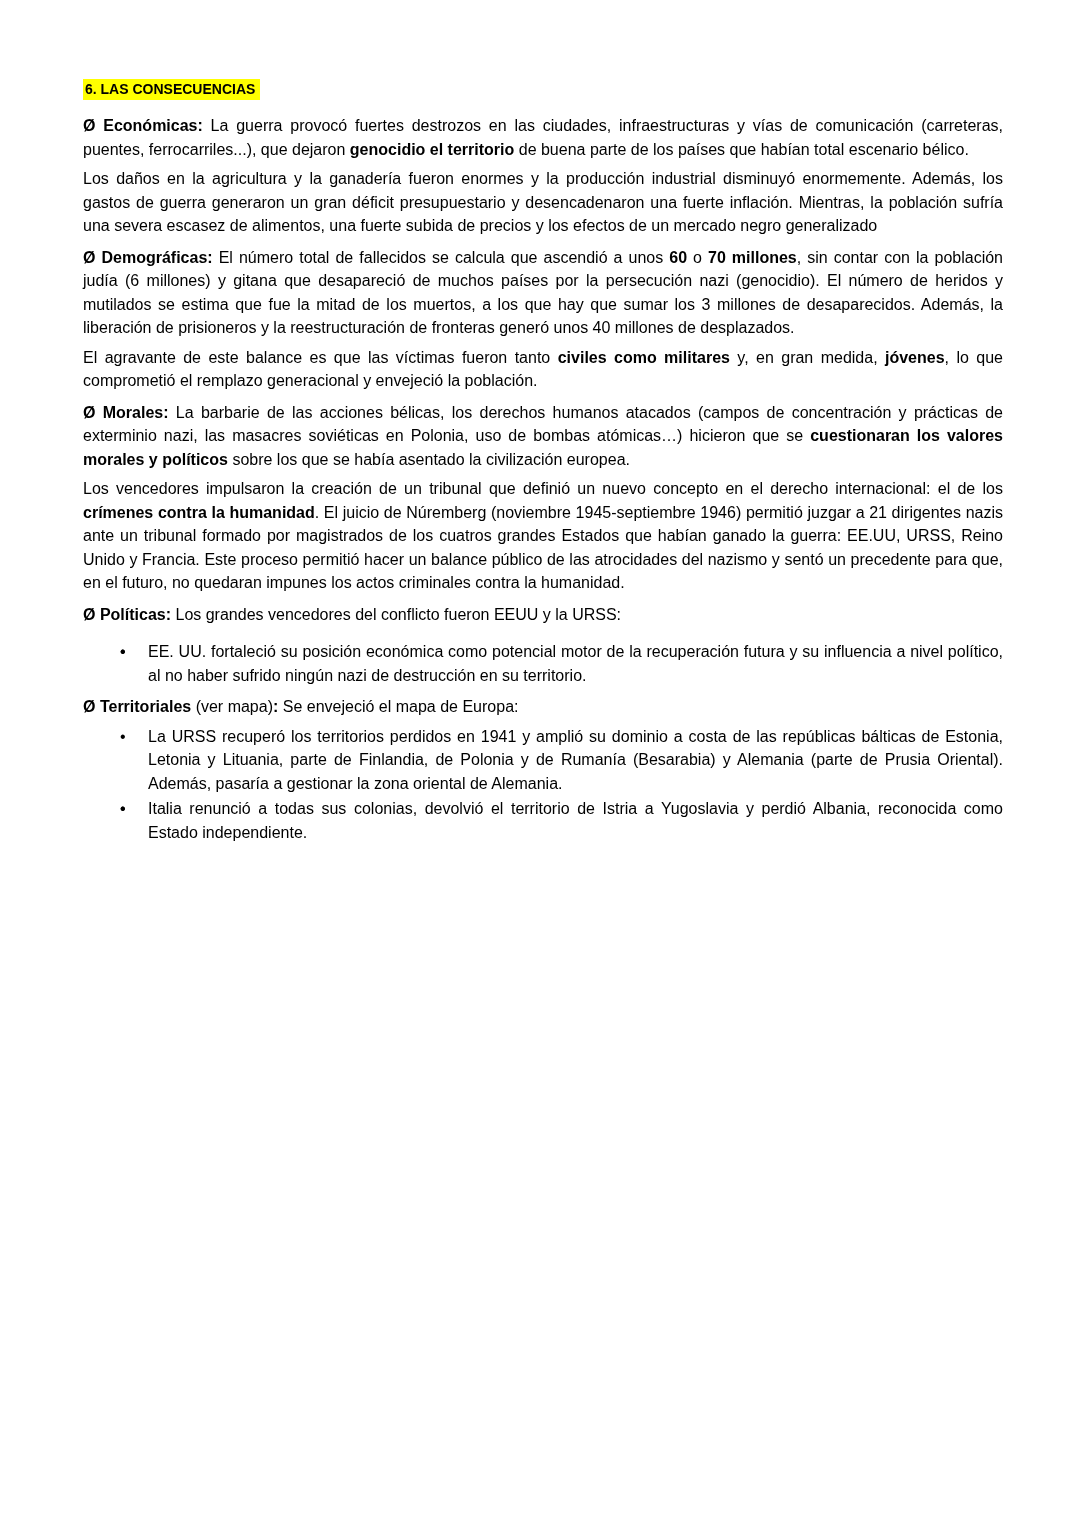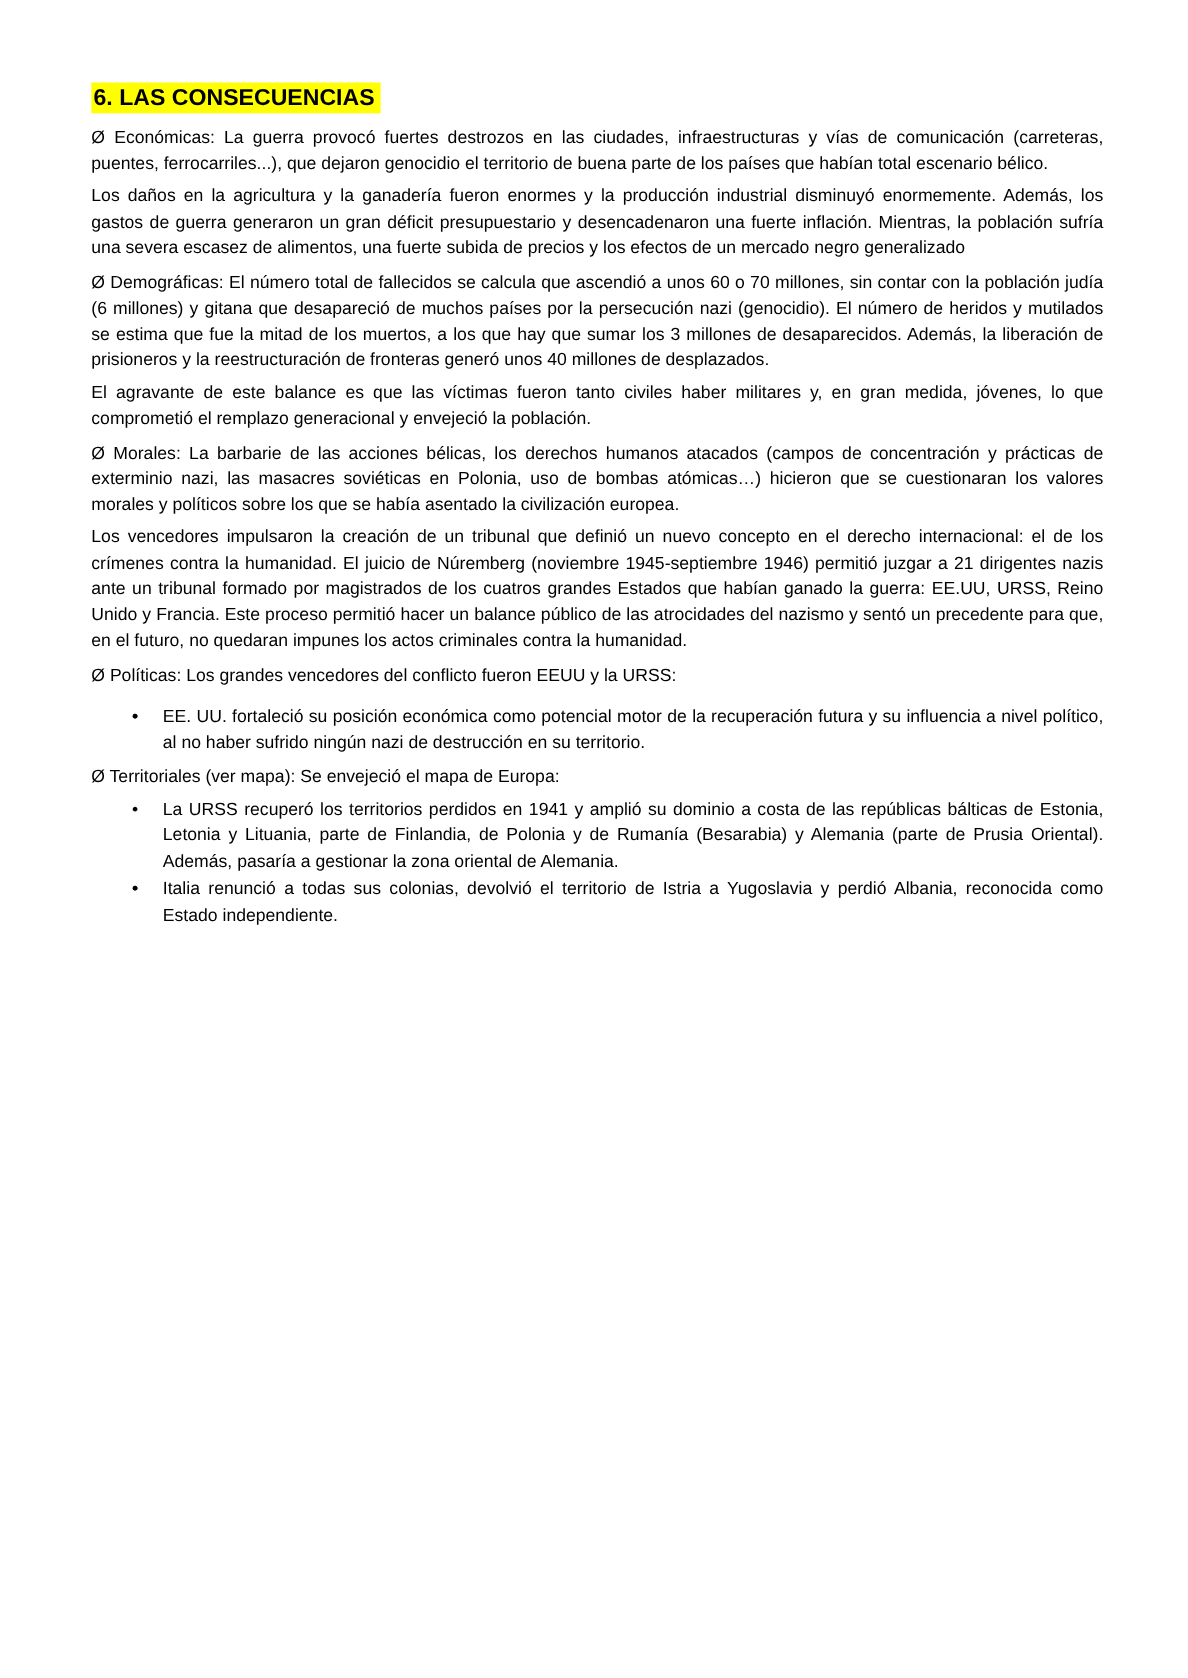--- a/index.html
+++ b/index.html
@@ -18,36 +18,36 @@
   }
   .page {
     box-sizing: border-box;
     width: 1080px;
     height: 1525px;
     padding: 77px 77px 40px 83px;
     background: #ffffff;
   }
   h1.heading {
     margin: 0 0 13px 0;
-    font-size: 21px;
+    font-size: 14px;
     line-height: 24px;
     font-weight: bold;
   }
   h1.heading .hl {
     background: #ffff00;
     padding: 2px 5px 3px 2px;
   }
   .doc-body p.para {
     margin: 0 0 6px 0;
     text-align: justify;
   }
   .doc-body p.para.lead {
     margin-top: 8px;
   }
-  .doc-body b { font-weight: normal; }
+  .doc-body b { font-weight: bold; }
   ul.bullets {
     list-style: none;
     margin: 0 0 6px 0;
     padding: 0 0 0 37px;
     text-align: justify;
   }
   ul.bullets li {
     position: relative;
     padding-left: 28px;
   }
@@ -63,21 +63,21 @@
 </style>
 </head>
 <body style="background: rgb(255, 255, 255); color: rgb(0, 0, 0);">
 
 <div class="page">
   <h1 class="heading"><span class="hl" style="background: rgb(255, 255, 0);">6. LAS CONSECUENCIAS</span></h1>
   <div class="doc-body">
       <p class="para lead"><b>Ø Económicas:</b><span> La guerra provocó fuertes destrozos en las ciudades, infraestructuras y vías de comunicación (carreteras, puentes, ferrocarriles...), que dejaron </span><b>genocidio el territorio</b><span> de buena parte de los países que habían total escenario bélico.</span></p>
       <p class="para"><span>Los daños en la agricultura y la ganadería fueron enormes y la producción industrial disminuyó enormemente. Además, los gastos de guerra generaron un gran déficit presupuestario y desencadenaron una fuerte inflación. Mientras, la población sufría una severa escasez de alimentos, una fuerte subida de precios y los efectos de un mercado negro generalizado</span></p>
       <p class="para lead"><b>Ø Demográficas:</b><span> El número total de fallecidos se calcula que ascendió a unos </span><b>60</b><span> o </span><b>70 millones</b><span>, sin contar con la población judía (6 millones) y gitana que desapareció de muchos países por la persecución nazi (genocidio). El número de heridos y mutilados se estima que fue la mitad de los muertos, a los que hay que sumar los 3 millones de desaparecidos. Además, la liberación de prisioneros y la reestructuración de fronteras generó unos 40 millones de desplazados.</span></p>
-      <p class="para"><span>El agravante de este balance es que las víctimas fueron tanto </span><b>civiles haber militares</b><span> y, en gran medida, </span><b>jóvenes</b><span>, lo que comprometió el remplazo generacional y envejeció la población.</span></p>
+      <p class="para"><span>El agravante de este balance es que las víctimas fueron tanto </span><b>civiles como militares</b><span> y, en gran medida, </span><b>jóvenes</b><span>, lo que comprometió el remplazo generacional y envejeció la población.</span></p>
       <p class="para lead"><b>Ø Morales:</b><span> La barbarie de las acciones bélicas, los derechos humanos atacados (campos de concentración y prácticas de exterminio nazi, las masacres soviéticas en Polonia, uso de bombas atómicas…) hicieron que se </span><b>cuestionaran los valores morales y políticos</b><span> sobre los que se había asentado la civilización europea.</span></p>
       <p class="para"><span>Los vencedores impulsaron la creación de un tribunal que definió un nuevo concepto en el derecho internacional: el de los </span><b>crímenes contra la humanidad</b><span>. El juicio de Núremberg (noviembre 1945-septiembre 1946) permitió juzgar a 21 dirigentes nazis ante un tribunal formado por magistrados de los cuatros grandes Estados que habían ganado la guerra: EE.UU, URSS, Reino Unido y Francia. Este proceso permitió hacer un balance público de las atrocidades del nazismo y sentó un precedente para que, en el futuro, no quedaran impunes los actos criminales contra la humanidad.</span></p>
       <p class="para lead"><b>Ø Políticas:</b><span> Los grandes vencedores del conflicto fueron EEUU y la URSS:</span></p>
       <ul class="bullets loose">
         <li><span class="marker">•</span></li>
         <li><span class="marker">•</span><span>EE. UU. fortaleció su posición económica como potencial motor de la recuperación futura y su influencia a nivel político, al no haber sufrido ningún nazi de destrucción en su territorio.</span></li>
       </ul>
       <p class="para lead"><b>Ø Territoriales</b><span> (ver mapa)</span><b>:</b><span> Se envejeció el mapa de Europa:</span></p>
       <ul class="bullets tight">
         <li><span class="marker">•</span><span>La URSS recuperó los territorios perdidos en 1941 y amplió su dominio a costa de las repúblicas bálticas de Estonia, Letonia y Lituania, parte de Finlandia, de Polonia y de Rumanía (Besarabia) y Alemania (parte de Prusia Oriental). Además, pasaría a gestionar la zona oriental de Alemania.</span></li>

